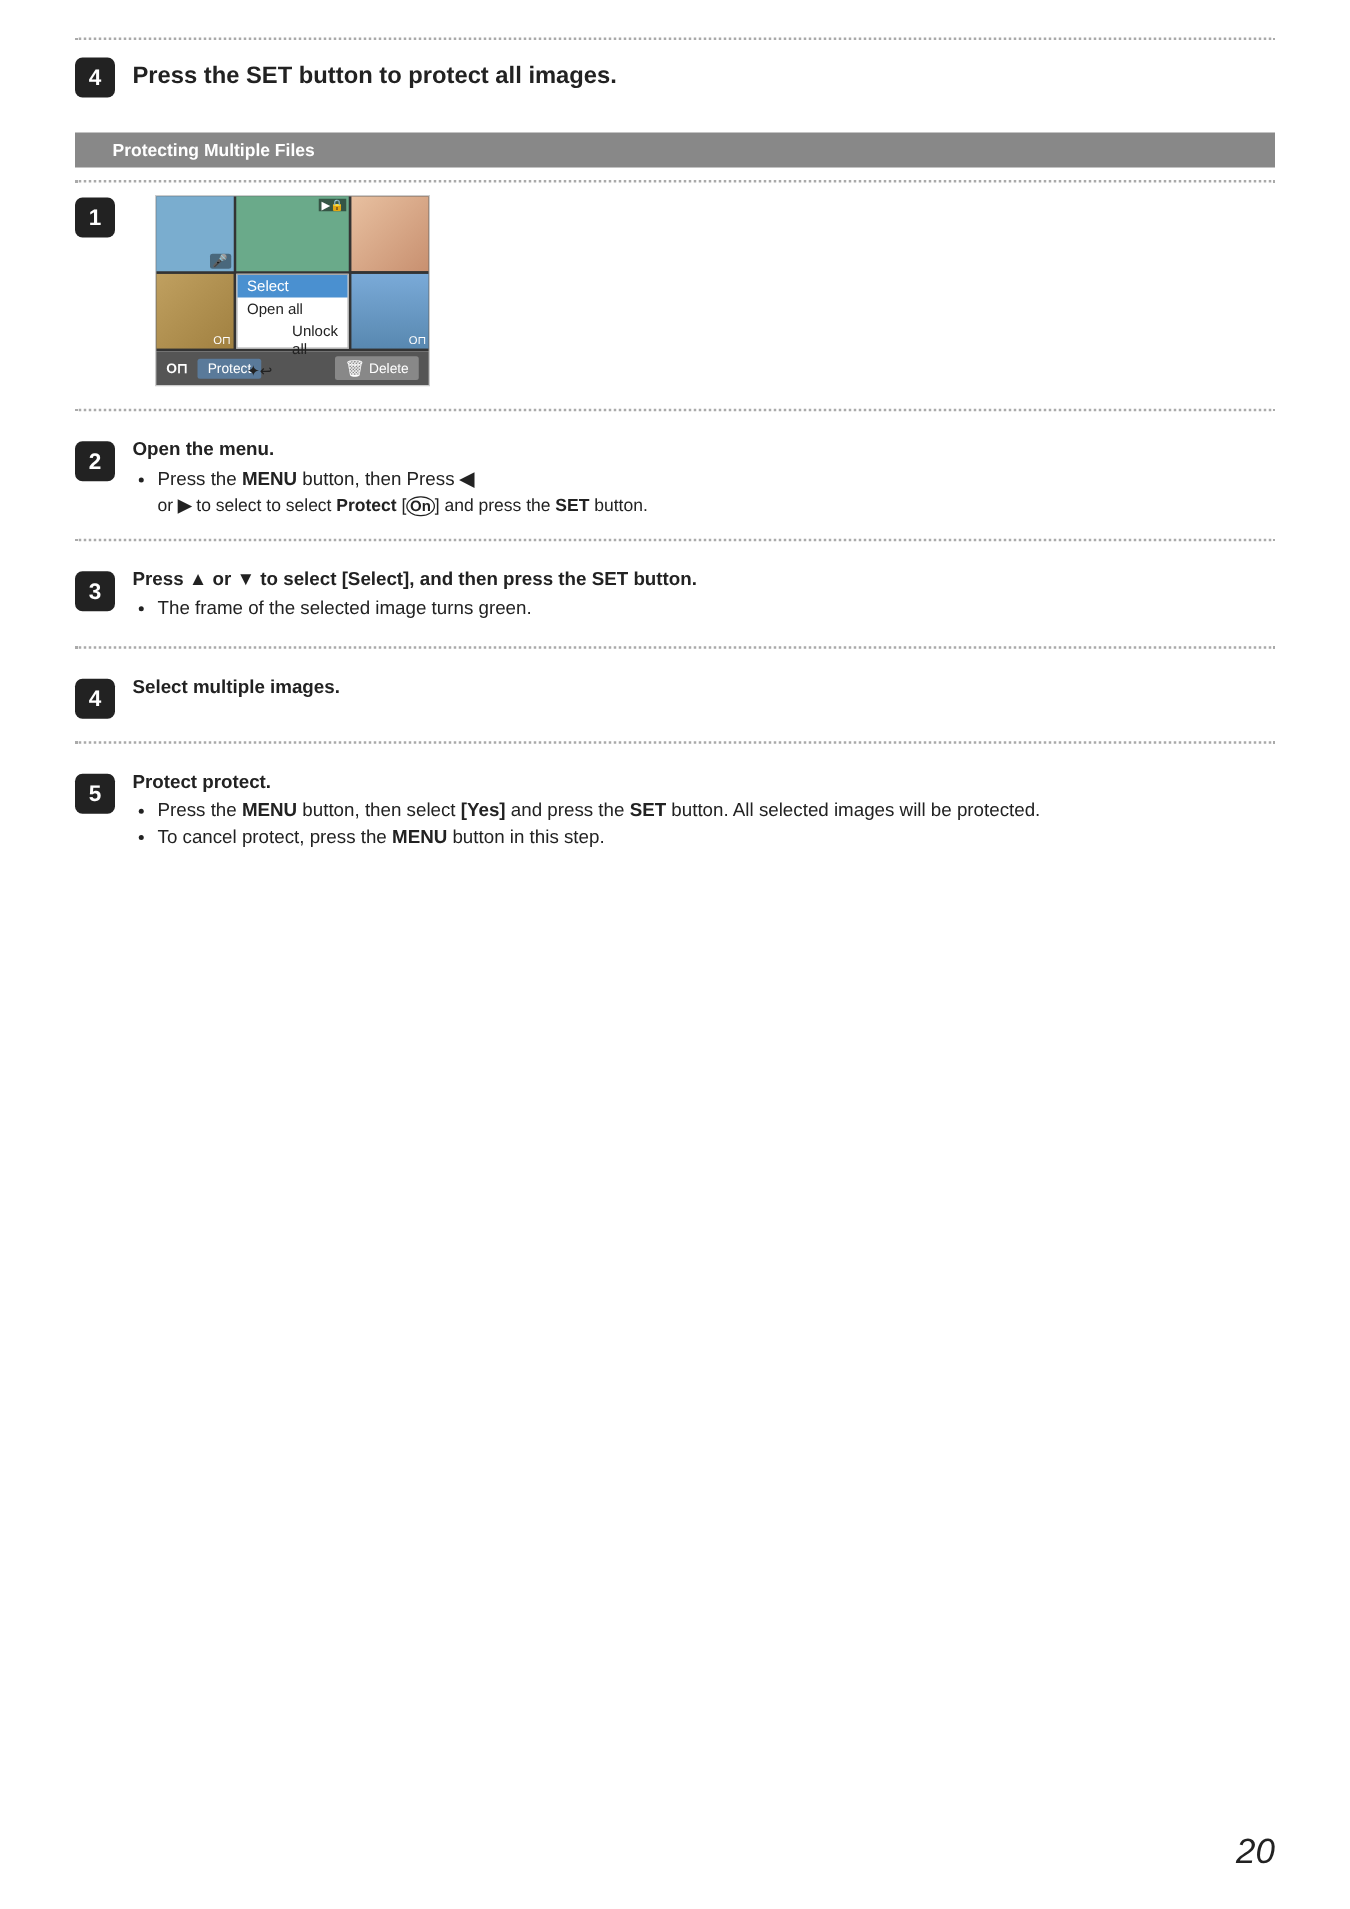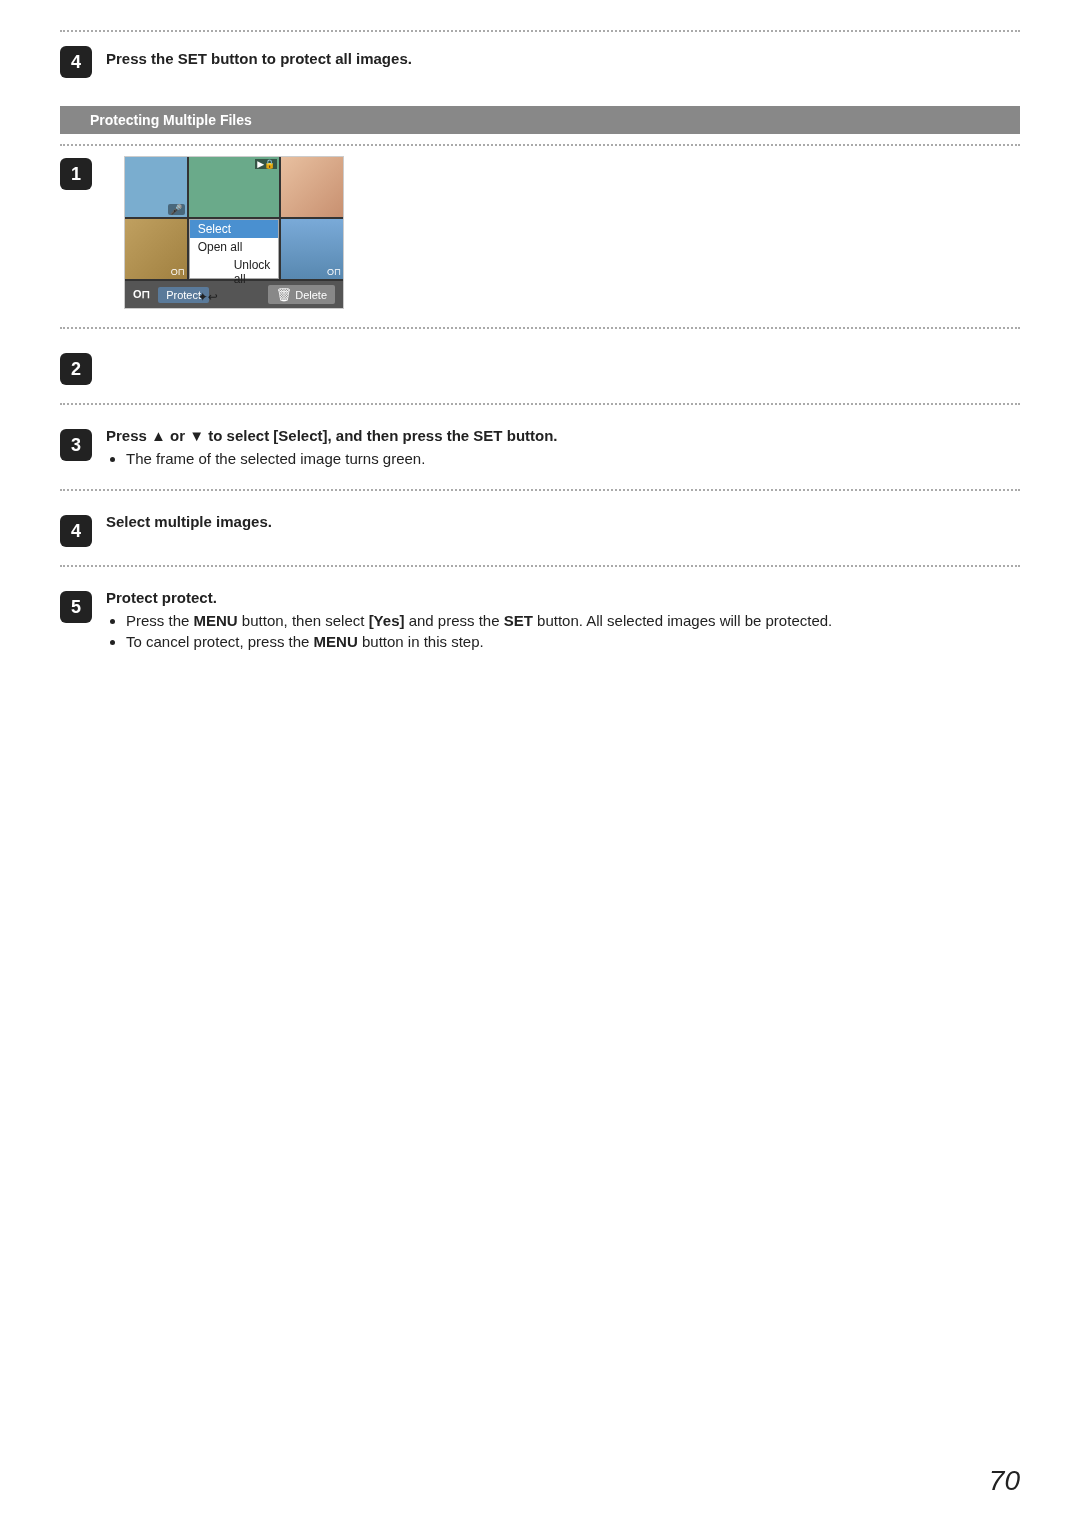--- a/index.html
+++ b/index.html
@@ -38,21 +38,21 @@
     }
 
     
     .top-step {
       display: flex;
       align-items: flex-start;
       gap: 14px;
       margin-bottom: 28px;
     }
     .top-step-text {
-      font-size: 15px;
+      font-size: 19px;
       font-weight: bold;
       padding-top: 4px;
     }
 
     
     .section-header {
       background: #888;
       color: #ffffff;
       padding: 6px 30px;
       font-size: 14px;
@@ -275,20 +275,31 @@
       </div>
 
     </div>
   </div>
 </div>
 
 <hr class="dotted-line">
 
 <div class="step-row">
   <div class="step-badge dark" style="margin-top:2px;">2</div>
+  <div class="step-content">
+    <div class="step-title">Open the menu.</div>
+    <ul class="step-list">
+      <li>
+        Press the <span class="bold">MENU</span> button, then Press <span class="bold">◀</span>
+      </li>
+    </ul>
+    <div style="margin-left:20px; font-size:14px;">
+      or <span class="bold">▶</span> to select to select <span class="bold">Protect</span> [<span class="om-symbol">On</span>] and press the <span class="bold">SET</span> button.
+    </div>
+  </div>
 </div>
 
 <hr class="dotted-line">
 
 <div class="step-row">
   <div class="step-badge dark" style="margin-top:2px;">3</div>
   <div class="step-content">
     <div class="step-title">
       Press <span class="arrow-up"></span> or <span class="arrow-down"></span> to select [Select], and then press the <span class="bold">SET</span> button.
     </div>
@@ -318,14 +329,14 @@
         Press the <span class="bold">MENU</span> button, then select <span class="bold">[Yes]</span> and press the <span class="bold">SET</span> button. All selected images will be protected.
       </li>
       <li>
         To cancel protect, press the <span class="bold">MENU</span> button in this step.
       </li>
     </ul>
   </div>
 </div>
 
 <div class="page-number">
-  <span>70</span>
+  <span>20</span>
 </div>
 
 </body></html>

